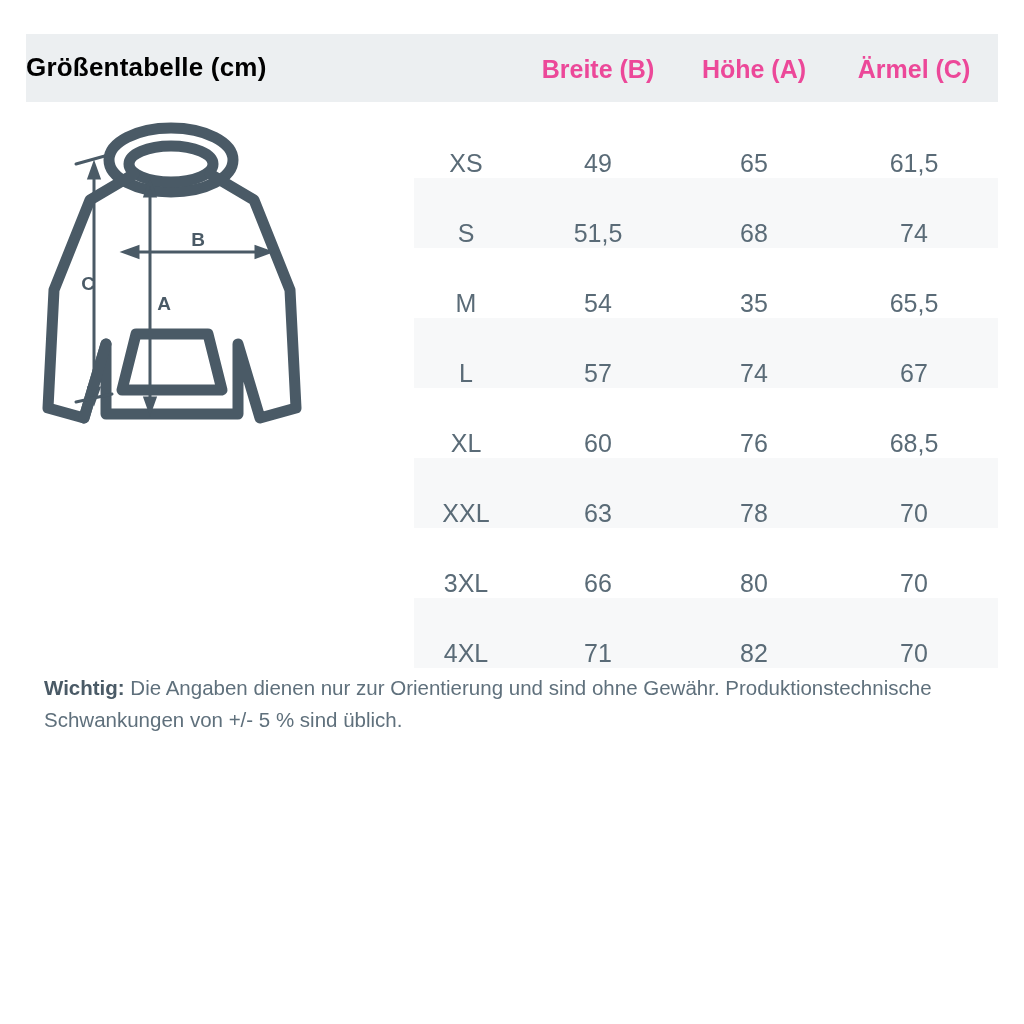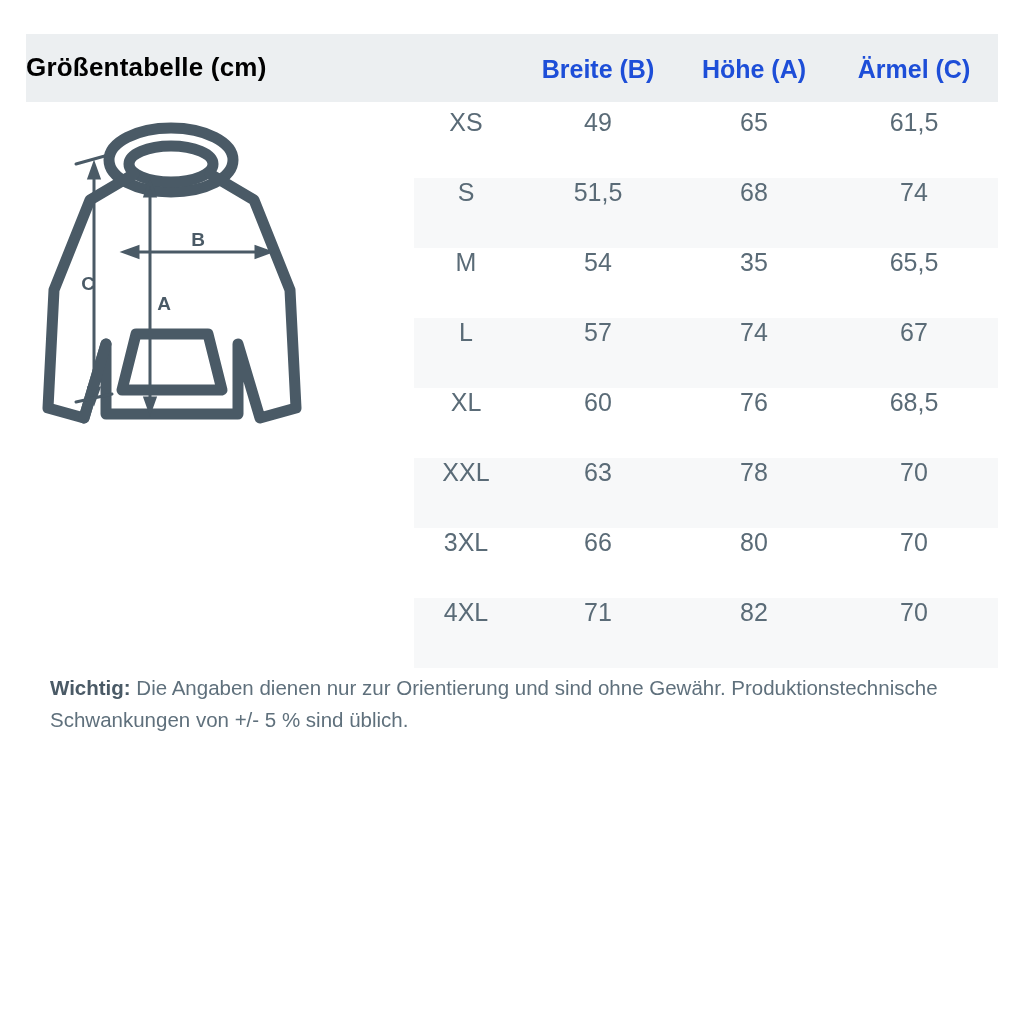--- a/index.html
+++ b/index.html
@@ -47,58 +47,58 @@
     left: 414px;
     top: 52px;
     width: 584px;
     height: 34px;
     display: flex;
     align-items: center;
   }
   .header-cols .hc {
     font-size: 25px;
     font-weight: bold;
-    color: #1d4ed8;
+    color: #ec4899;
     text-align: center;
   }
   .hc.size-col { width: 104px; }
   .hc.w-col { width: 160px; }
   .hc.h-col { width: 152px; }
   .hc.s-col { width: 168px; }
 
   
   .table {
     position: absolute;
     left: 414px;
     top: 108px;
     width: 584px;
   }
   .row {
     display: flex;
-    align-items: flex-start;
+    align-items: flex-end;
     height: 70px;
     width: 584px;
   }
   .row.alt {
     background: #f7f8f9;
   }
   .cell {
     font-size: 25px;
     color: #5a6b77;
     text-align: center;
   }
   .cell.size-col { width: 104px; }
   .cell.w-col { width: 160px; }
   .cell.h-col { width: 152px; }
   .cell.s-col { width: 168px; }
 
   
   .note {
     position: absolute;
-    left: 50px;
+    left: 44px;
     top: 672px;
     width: 960px;
     font-size: 20.5px;
     line-height: 32px;
     color: #5f707c;
   }
   .note b {
     color: #4a5a66;
     font-weight: bold;
   }

